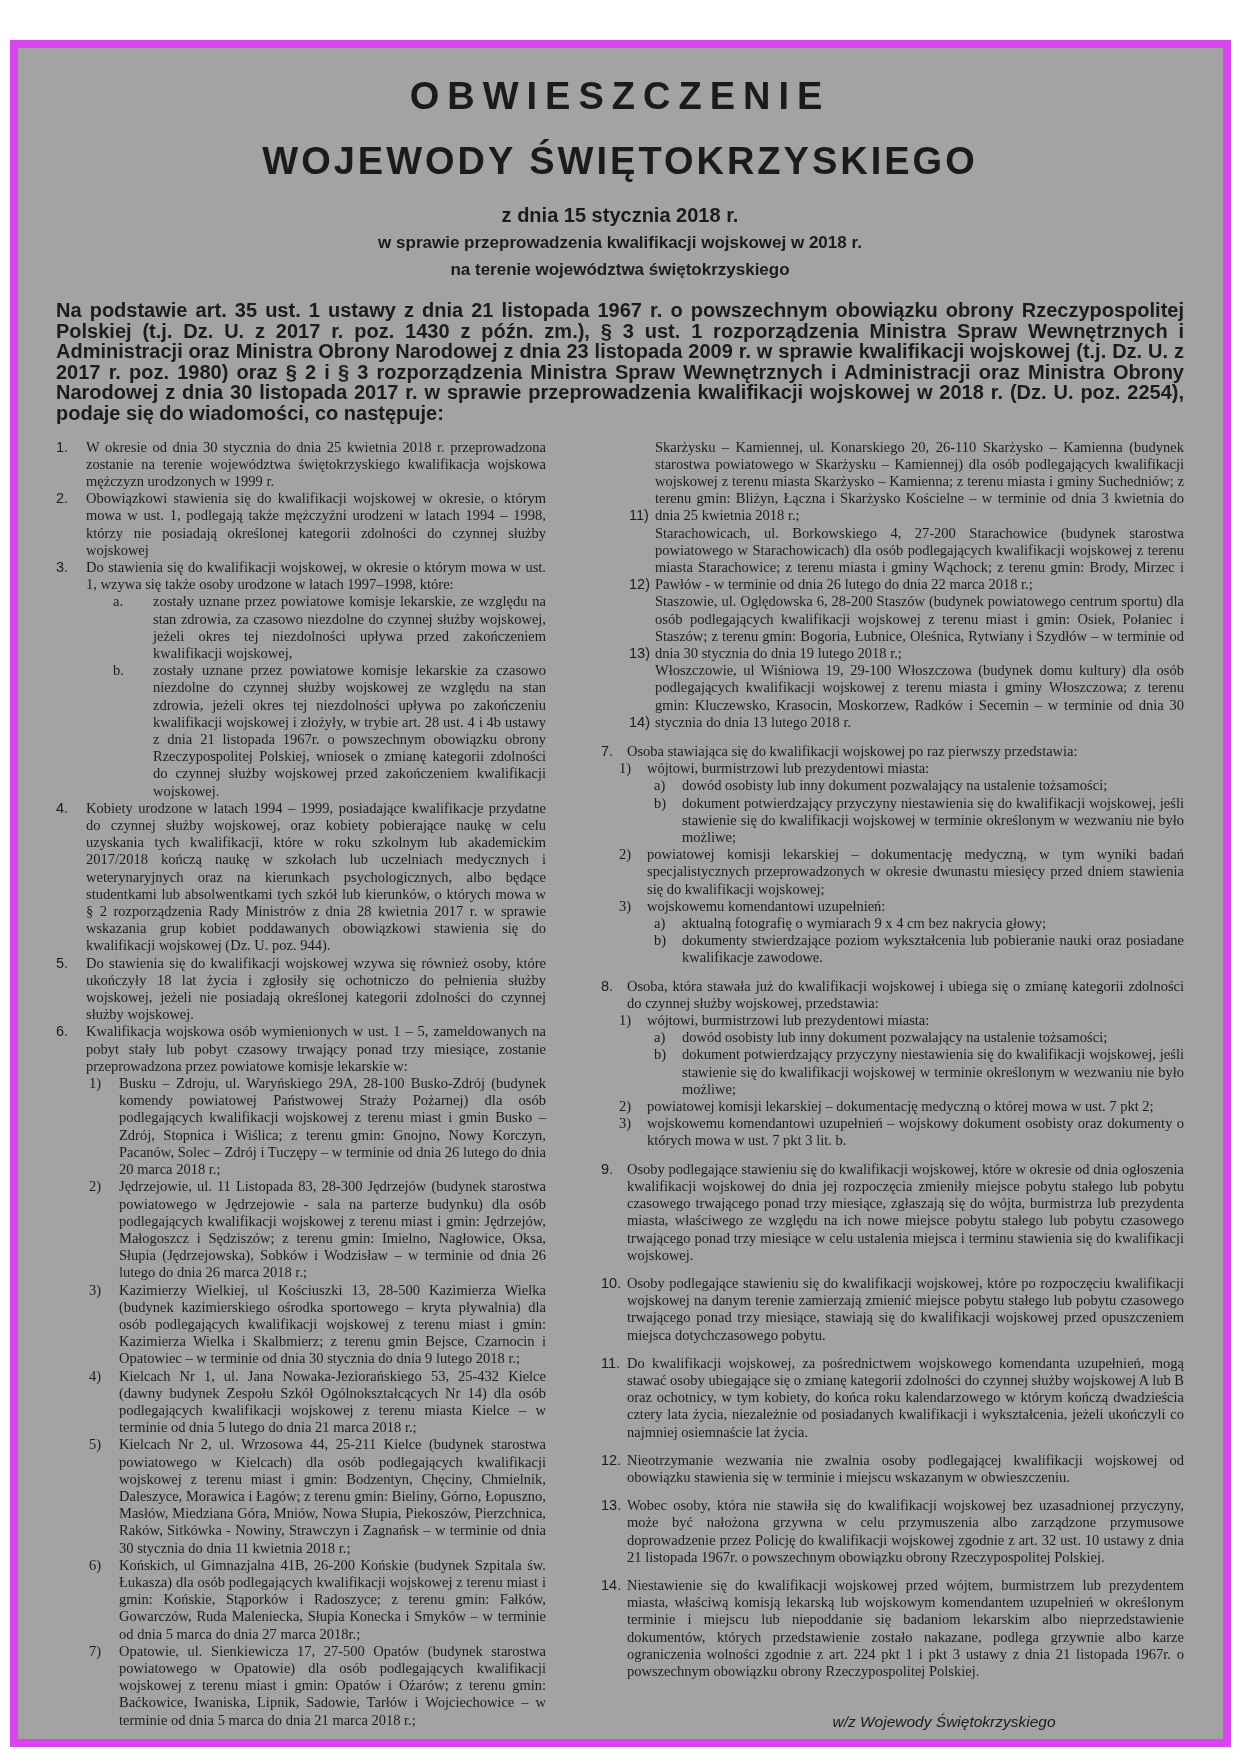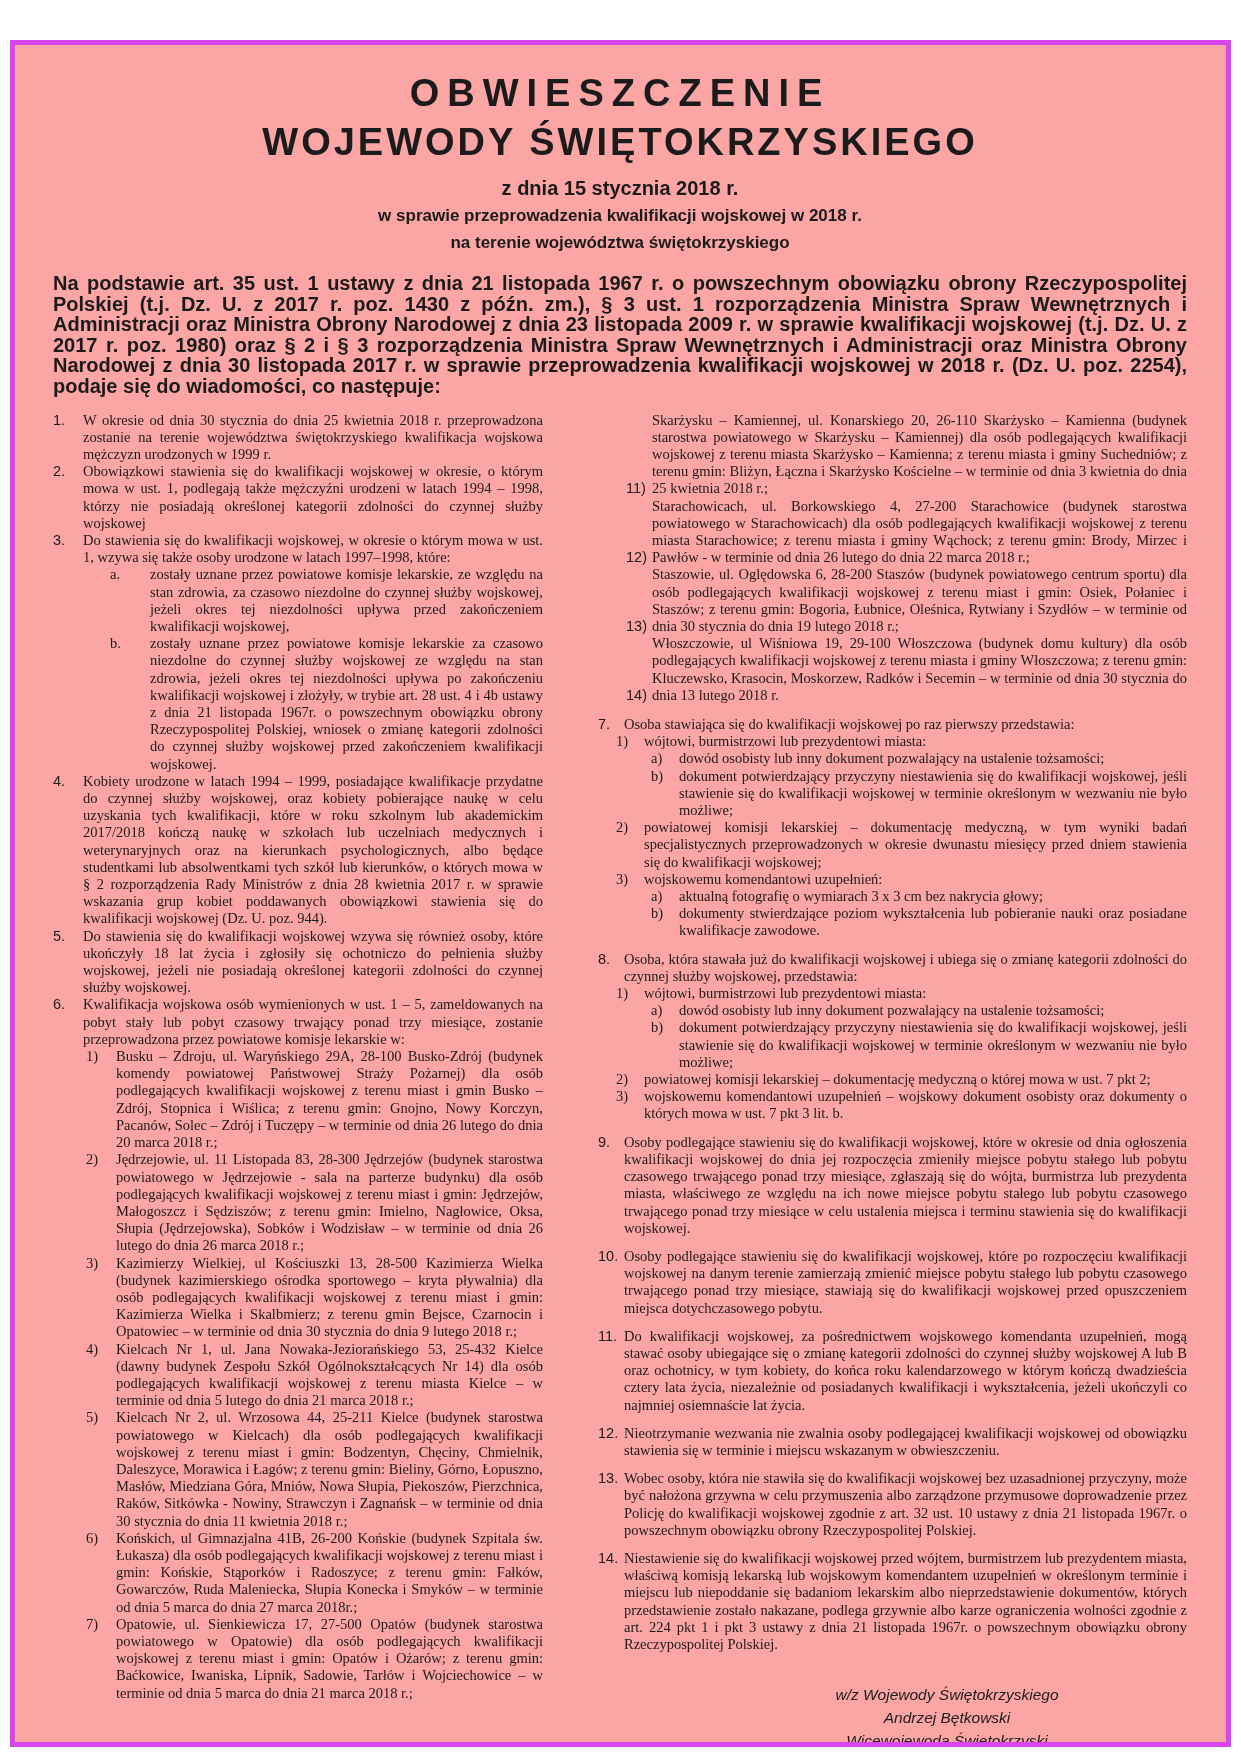--- a/index.html
+++ b/index.html
@@ -3,26 +3,26 @@
 <meta charset="utf-8">
 <style>
   html,body{margin:0;padding:0;}
   body{
     width:1241px;height:1755px;position:relative;background:#ffffff;
     font-family:"Liberation Sans", sans-serif;color:#1b1b1b;overflow:hidden;
     -webkit-font-smoothing:antialiased;
   }
   .frame{
     position:absolute;left:10px;top:40px;right:10px;bottom:8px;
-    border:5px solid #d946ef;box-sizing:border-box;
-    padding:18px 39px 10px 38px;background:#fca5a5;overflow:hidden;
+    border:8px solid #d946ef;box-sizing:border-box;
+    padding:18px 39px 10px 38px;background:#a3a3a3;overflow:hidden;
   }
   .doc-header{text-align:center;}
   .title1{font-size:38px;font-weight:700;letter-spacing:8px;line-height:48px;margin:6px 0 0 0;}
-  .title2{font-size:38px;font-weight:700;letter-spacing:3px;line-height:50px;margin:0;}
+  .title2{font-size:38px;font-weight:700;letter-spacing:3px;line-height:50px;margin:16px;}
   .date-line{font-size:20px;font-weight:700;line-height:27px;margin:8px 0 0 0;}
   .subject-line{font-size:17px;font-weight:700;line-height:27px;margin:0;}
   .preamble{
     font-size:20px;font-weight:700;line-height:20.6px;text-align:justify;
     margin:17px 0 0 0;
   }
   .columns{display:flex;margin-top:15px;align-items:flex-start;}
   .col{font-size:14.5px;line-height:17.2px;}
   .col-left{flex:0 0 490px;width:490px;}
   .col-gutter{flex:0 0 55px;}
@@ -218,21 +218,21 @@
                   <div class="li-text">powiatowej komisji lekarskiej – dokumentację medyczną, w tym wyniki badań specjalistycznych przeprowadzonych w okresie dwunastu miesięcy przed dniem stawienia się do kwalifikacji wojskowej;</div>
                 </div>
               </div>
               <div class="li">
                 <span class="li-label">3)</span>
                 <div class="li-body">
                   <div class="li-text">wojskowemu komendantowi uzupełnień:</div>
                   <div class="li alpha">
                     <span class="li-label">a)</span>
                     <div class="li-body">
-                      <div class="li-text">aktualną fotografię o wymiarach 3 x 3 cm bez nakrycia głowy;</div>
+                      <div class="li-text">aktualną fotografię o wymiarach 9 x 4 cm bez nakrycia głowy;</div>
                     </div>
                   </div>
                   <div class="li alpha">
                     <span class="li-label">b)</span>
                     <div class="li-body">
                       <div class="li-text">dokumenty stwierdzające poziom wykształcenia lub pobieranie nauki oraz posiadane kwalifikacje zawodowe.</div>
                     </div>
                   </div>
                 </div>
               </div>

